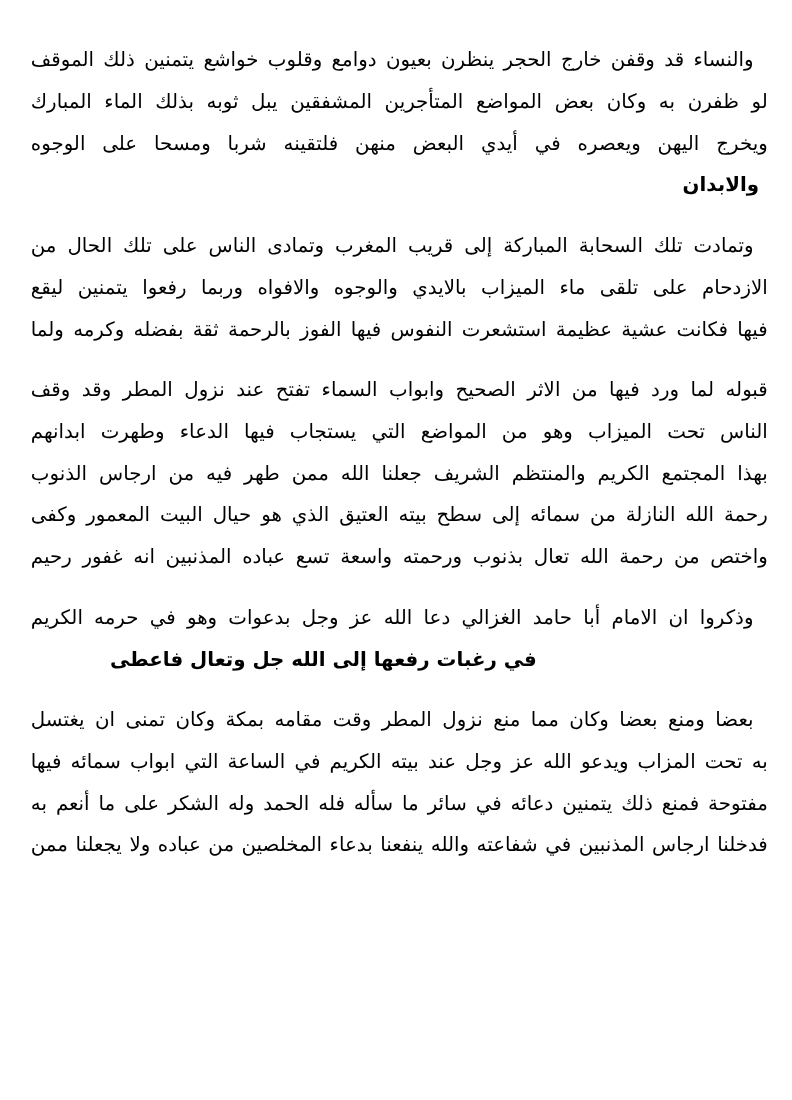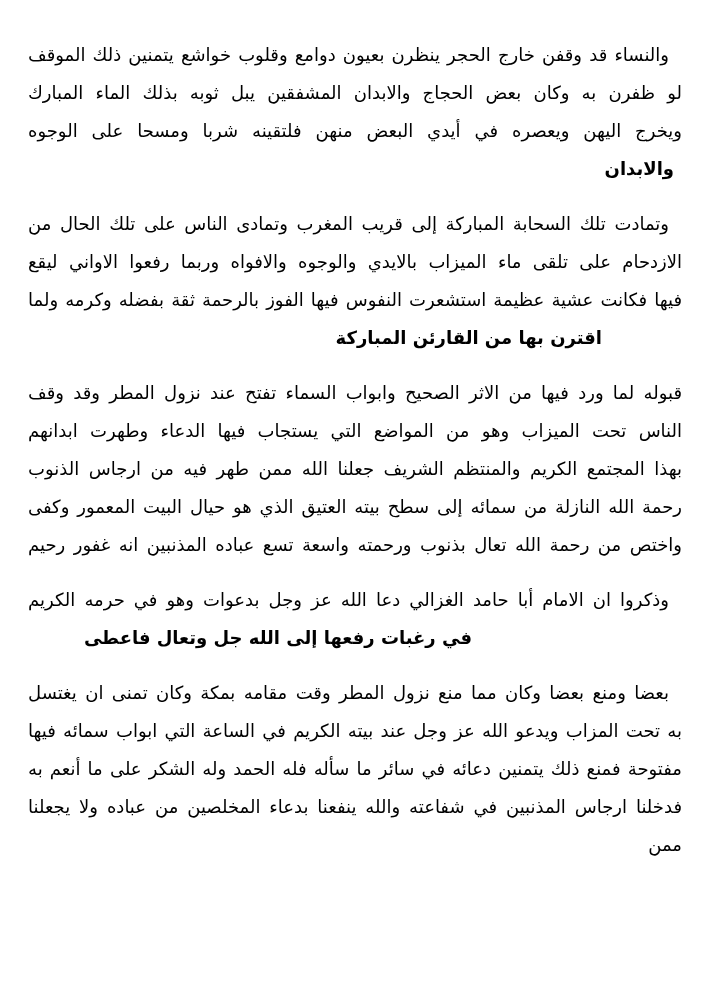--- a/index.html
+++ b/index.html
@@ -13,21 +13,21 @@
   }
   .page {
     box-sizing: border-box;
     width: 720px;
     height: 1000px;
     padding: 36px 22px 0 28px;
     overflow: hidden;
     background: #ffffff;
   }
   .para {
-    margin: 0 16px 17px 0;
+    margin: 0 0 17px 0;
     font-size: 18px;
     line-height: 38px;
   }
   .line {
     display: block;
     letter-spacing: 0;
   }
   
   .line.j {
     text-align: justify;
@@ -41,30 +41,29 @@
   .pr80  { padding-right: 80px; }
   .pr210 { padding-right: 210px; }
 </style>
 </head>
 <body>
 
 <div class="page">
 
   <p class="para">
     <span class="line j first">والنساء قد وقفن خارج الحجر ينظرن بعيون دوامع وقلوب خواشع يتمنين ذلك الموقف</span>
-    <span class="line j">لو ظفرن به وكان بعض الحجاج والابدان المشفقين يبل ثوبه بذلك الماء المبارك</span>
+    <span class="line j">لو ظفرن به وكان بعض المواضع المتأجرين المشفقين يبل ثوبه بذلك الماء المبارك</span>
     <span class="line j">ويخرج اليهن ويعصره في أيدي البعض منهن فلتقينه شربا ومسحا على الوجوه</span>
     <span class="line last pr8">والابدان</span>
   </p>
 
   <p class="para">
     <span class="line j first">وتمادت تلك السحابة المباركة إلى قريب المغرب وتمادى الناس على تلك الحال من</span>
-    <span class="line j">الازدحام على تلقى ماء الميزاب بالايدي والوجوه والافواه وربما رفعوا الاواني ليقع</span>
+    <span class="line j">الازدحام على تلقى ماء الميزاب بالايدي والوجوه والافواه وربما رفعوا يتمنين ليقع</span>
     <span class="line j">فيها فكانت عشية عظيمة استشعرت النفوس فيها الفوز بالرحمة ثقة بفضله وكرمه ولما</span>
-    <span class="line last pr80">اقترن بها من القارئن المباركة</span>
   </p>
 
   <p class="para">
     <span class="line j">قبوله لما ورد فيها من الاثر الصحيح وابواب السماء تفتح عند نزول المطر وقد وقف</span>
     <span class="line j">الناس تحت الميزاب وهو من المواضع التي يستجاب فيها الدعاء وطهرت ابدانهم</span>
     <span class="line j">بهذا المجتمع الكريم والمنتظم الشريف جعلنا الله ممن طهر فيه من ارجاس الذنوب</span>
     <span class="line j">رحمة الله النازلة من سمائه إلى سطح بيته العتيق الذي هو حيال البيت المعمور وكفى</span>
     <span class="line j">واختص من رحمة الله تعال بذنوب ورحمته واسعة تسع عباده المذنبين انه غفور رحيم</span>
   </p>
 

